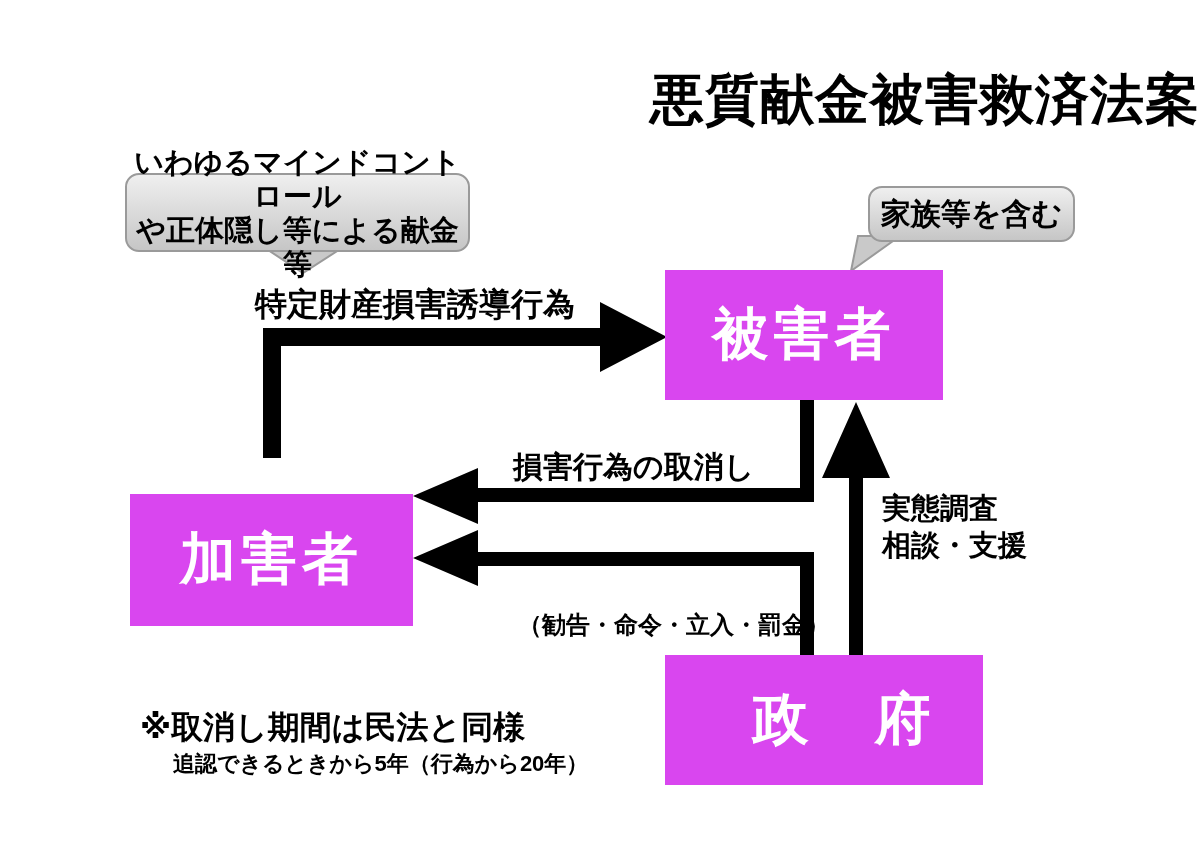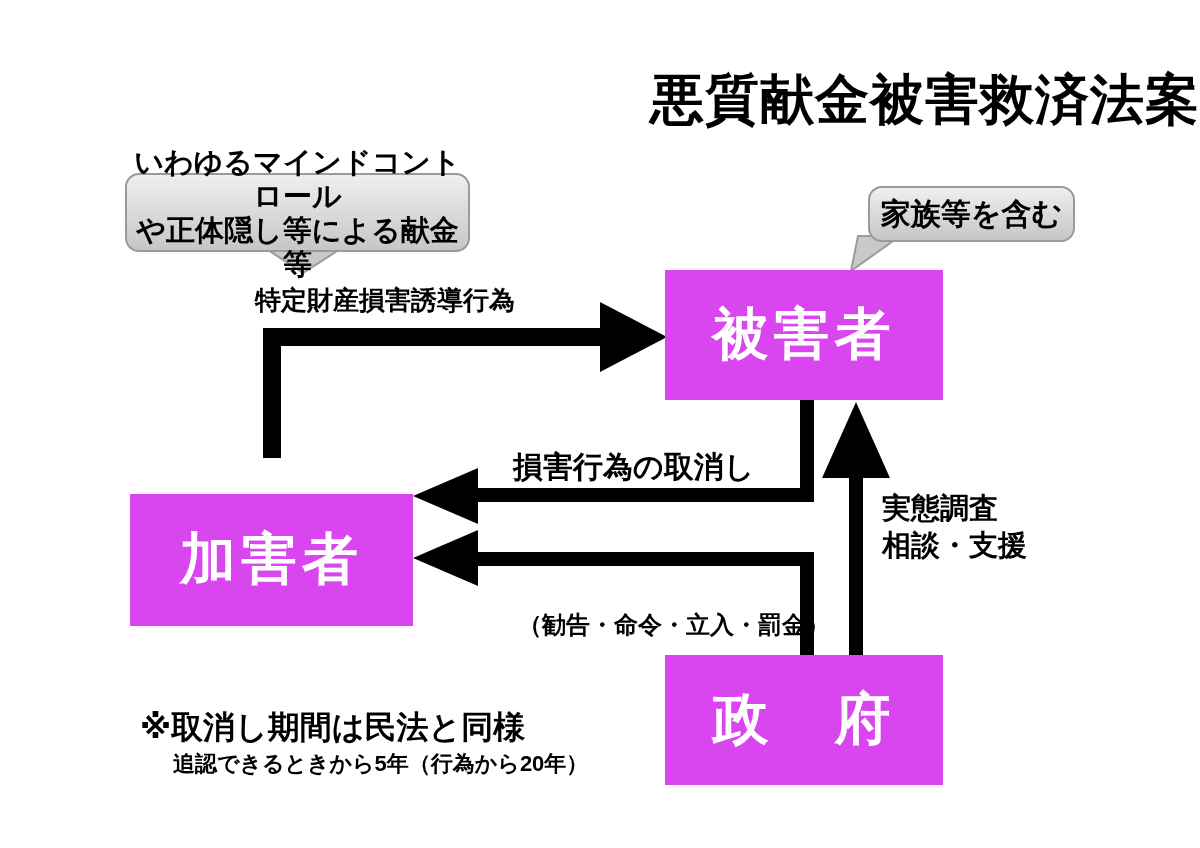--- a/index.html
+++ b/index.html
@@ -61,36 +61,36 @@
     font-weight: bold;
     display: flex;
     align-items: center;
     justify-content: center;
     text-align: center;
     z-index: 2;
     letter-spacing: 5px;
   }
   .node-victim      { left: 665px; top: 270px; width: 278px; height: 130px; font-size: 56px; }
   .node-perpetrator { left: 130px; top: 458px; width: 283px; height: 132px; font-size: 56px; margin-top: 36px; }
-  .node-government  { left: 665px; top: 655px; width: 278px; height: 130px; font-size: 56px; }
+  .node-government  { left: 665px; top: 655px; width: 278px; height: 130px; font-size: 56px; padding-left: 40px; }
 
   svg.overlay {
     position: absolute;
     left: 0; top: 0;
     width: 1200px; height: 848px;
     z-index: 1;
   }
 
   .arrow-label {
     color: #000;
     font-weight: bold;
     white-space: nowrap;
     z-index: 3;
   }
-  .label-inducement    { left: 255px; top: 283px; font-size: 26px; text-align: center; }
+  .label-inducement    { left: 255px; top: 283px; font-size: 32px; text-align: center; }
   .label-cancellation  { left: 513px; top: 447px; font-size: 30px; }
   .label-regulation    { left: 513px; top: 571px; font-size: 31px; }
   .label-regulation-sub{ left: 518px; top: 609px; font-size: 24px; }
   .label-support       { left: 882px; top: 490px; font-size: 29px; line-height: 37px; }
 
   .note-main {
     left: 140px; top: 706px;
     font-size: 32px;
     font-weight: bold;
     color: #000;

